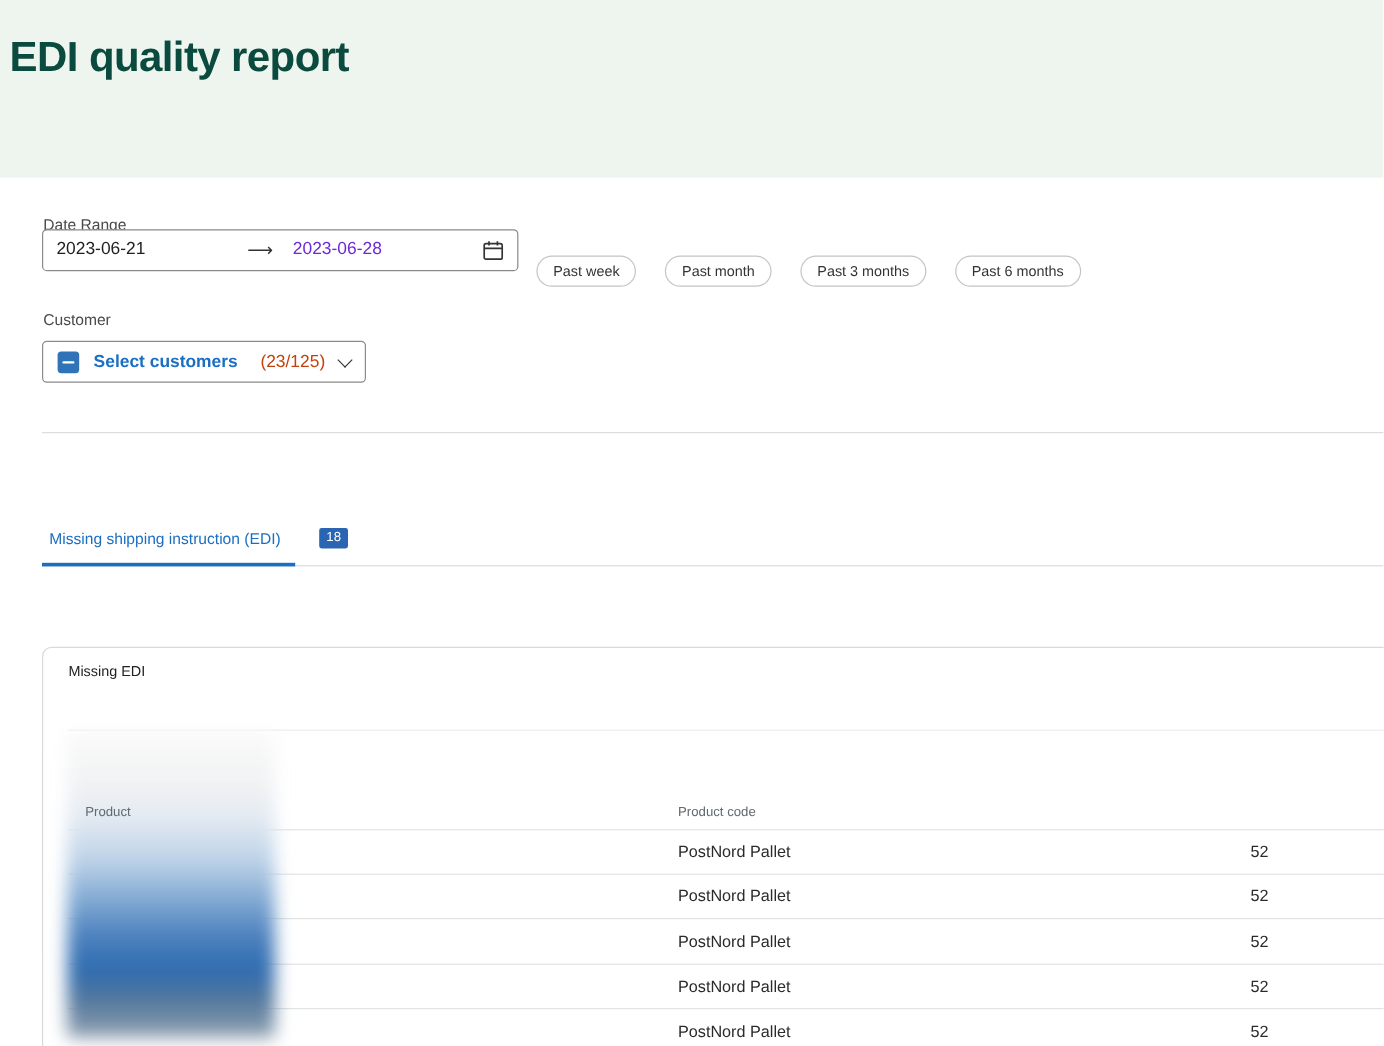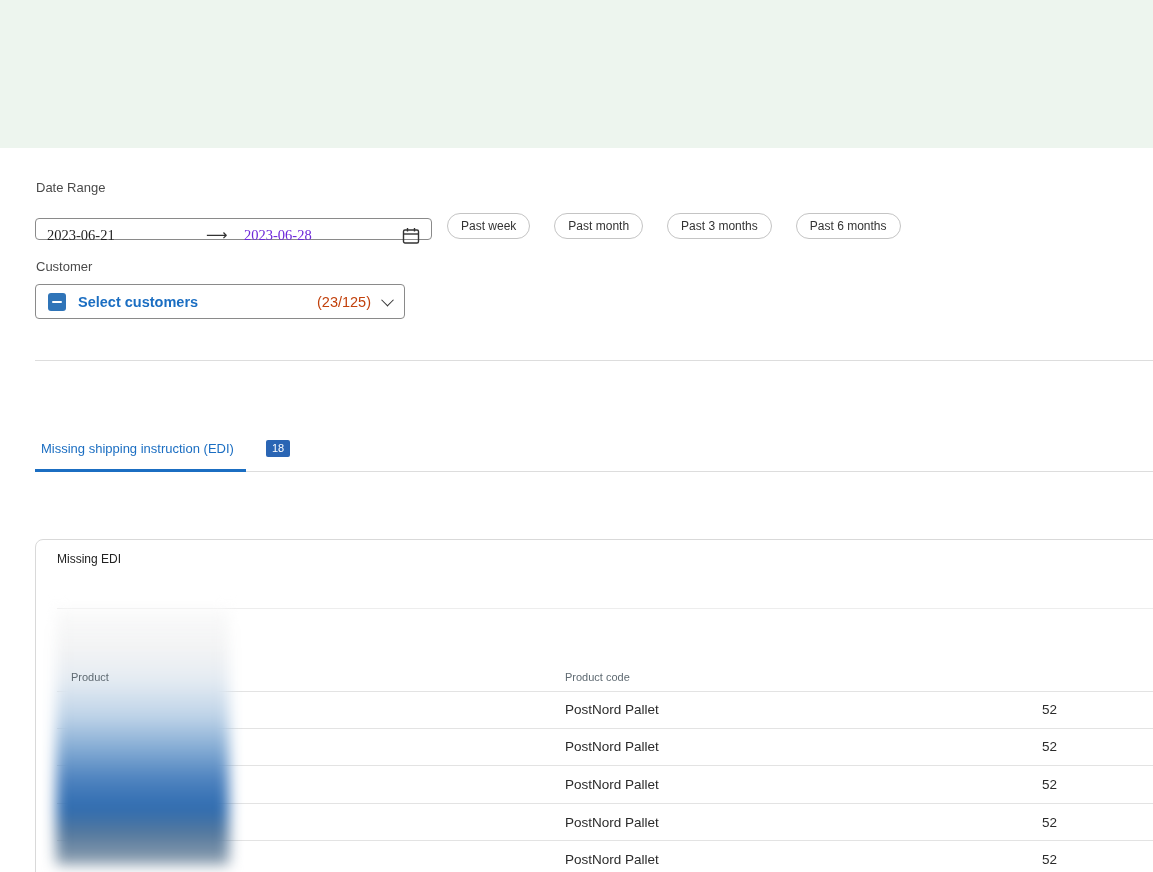--- a/index.html
+++ b/index.html
@@ -22,41 +22,40 @@
     font-size: 15.5px; color: #2f2f2f;
   }
 
   
   .field-label { position: absolute; font-size: 13px; color: #4a4a4a; }
   .date-label { left: 36px; top: 180px; }
   .customer-label { left: 36px; top: 259px; }
 
   
   .date-input {
-    position: absolute; left: 35px; top: 218px; width: 397px; height: 22px;
+    position: absolute; left: 35px; top: 191px; width: 397px; height: 35px;
     border: 1px solid #8a8a8a; border-radius: 4px; background: #fff; box-sizing: border-box;
     cursor: pointer;
-    font-family: Liberation Serif, serif;
   }
   .date-input .date-from { position: absolute; left: 11px; top: 8px; font-size: 14.5px; color: #1f1f1f; }
   .date-input .date-to   { position: absolute; left: 208px; top: 8px; font-size: 14.5px; color: #6d28d9; }
   .date-input .arrow     { position: absolute; left: 170px; top: 7px; font-size: 15px; color: #333; }
   .date-input .cal       { position: absolute; right: 11px; top: 8px; width: 18px; height: 18px; }
 
   
   .quick-ranges { position: absolute; left: 447px; top: 213px; display: flex; gap: 24px; }
   .pill {
     border: 1px solid #c4c4c4; border-radius: 15px; background: #fff;
     padding: 6px 13px; font-size: 12px; color: #333; line-height: 1;
     font-family: "Liberation Sans", sans-serif; cursor: pointer; white-space: nowrap;
   }
 
   
   .customer-select {
-    position: absolute; left: 35px; top: 284px; width: 370px; height: 35px;
+    position: absolute; left: 35px; top: 284px; width: 270px; height: 35px;
     border: 1px solid #8a8a8a; border-radius: 4px; background: #fff; box-sizing: border-box;
     display: flex; align-items: center; padding: 0 12px; cursor: pointer;
   }
   .checkbox-ind {
     width: 18px; height: 18px; border-radius: 3px; background: #2f74b8;
     display: inline-flex; align-items: center; justify-content: center; margin-right: 12px; flex: 0 0 auto;
   }
   .checkbox-ind .dash { width: 10px; height: 2px; background: #fff; border-radius: 1px; }
   .customer-select .sel-label { font-size: 14.5px; font-weight: 600; color: #1b6ec2; }
   .customer-select .sel-count { margin-left: auto; font-size: 14.5px; color: #c2410c; }
@@ -119,20 +118,21 @@
       #93a3b2 100%);
   }
 
   
   .cal svg { display: block; }
 </style>
 </head>
 <body>
 
 <header class="hero">
+  <h1>EDI quality report</h1>
 </header>
 
 <label class="field-label date-label">Date Range</label>
 <div class="date-input">
   <span class="date-from">2023-06-21</span>
   <span class="arrow">⟶</span>
   <span class="date-to">2023-06-28</span>
   <span class="cal">
     <svg width="18" height="18" viewBox="0 0 18 18" fill="none">
       <rect x="1.5" y="3" width="15" height="13" rx="1.5" stroke="#333" stroke-width="1.4"></rect>

